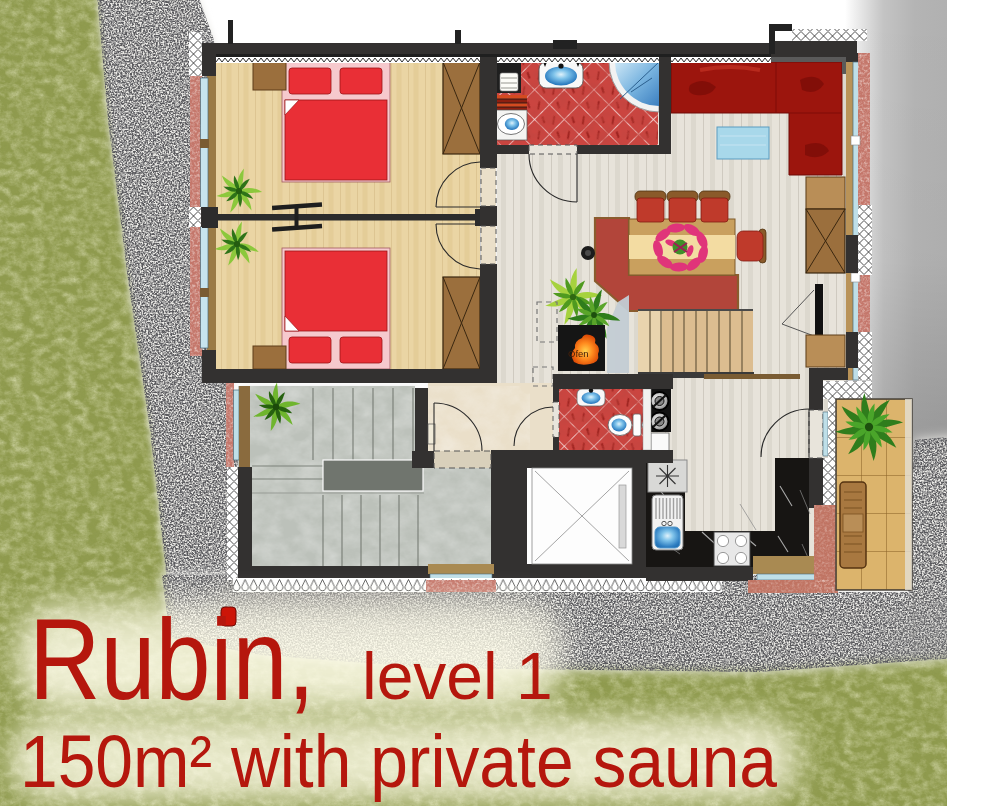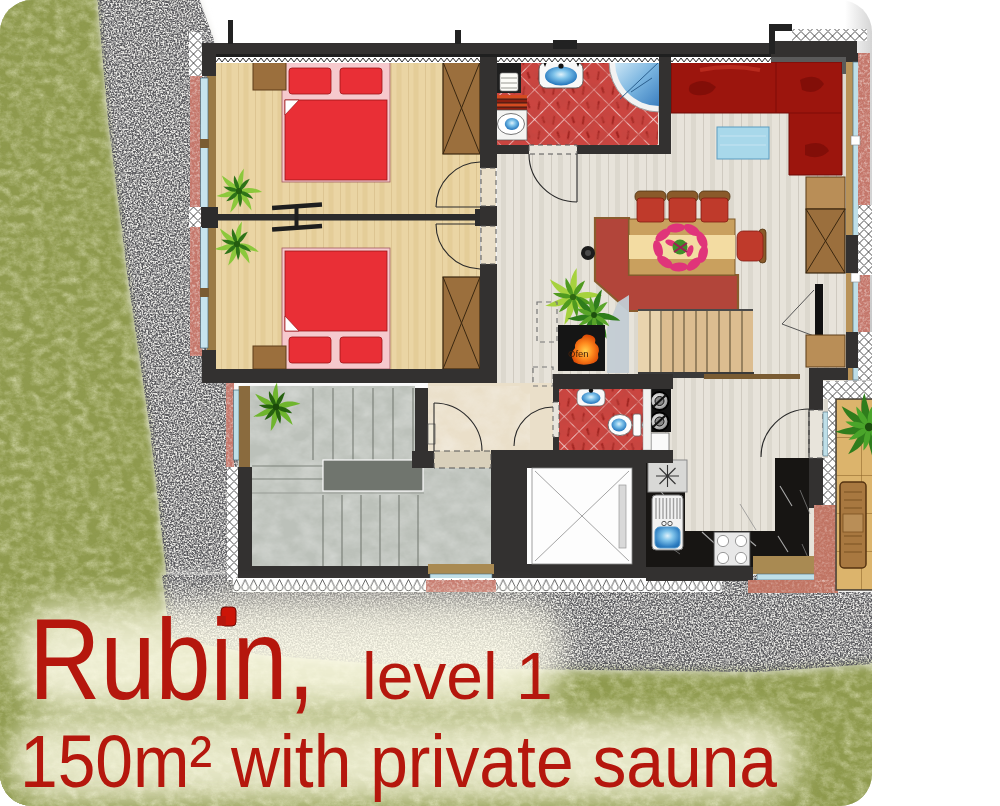--- a/index.html
+++ b/index.html
@@ -1,16 +1,16 @@
 <!DOCTYPE html>
 <html><head>
 <meta charset="utf-8">
 <style>
 html,body{margin:0;padding:0;background:#fff;font-family:"Liberation Sans",sans-serif;}
-#page{position:relative;width:872px;height:806px;overflow:hidden;border-radius:32px;}
+#page{position:relative;width:947px;height:806px;overflow:hidden;}
 </style>
 </head>
 <body>
 <div id="page">
 <svg width="1000" height="806" viewBox="0 0 1000 806" xmlns="http://www.w3.org/2000/svg">
 <defs>
 <filter id="fGrass" x="0" y="0" width="100%" height="100%">
  <feTurbulence type="fractalNoise" baseFrequency="0.18 0.25" numOctaves="5" seed="11" result="t"></feTurbulence>
  <feColorMatrix in="t" type="matrix" values="0 0 0 0 0.28  0 0 0 0 0.33  0 0 0 0 0.08  1.05 1.05 0 0 -0.45"></feColorMatrix>
 </filter>

